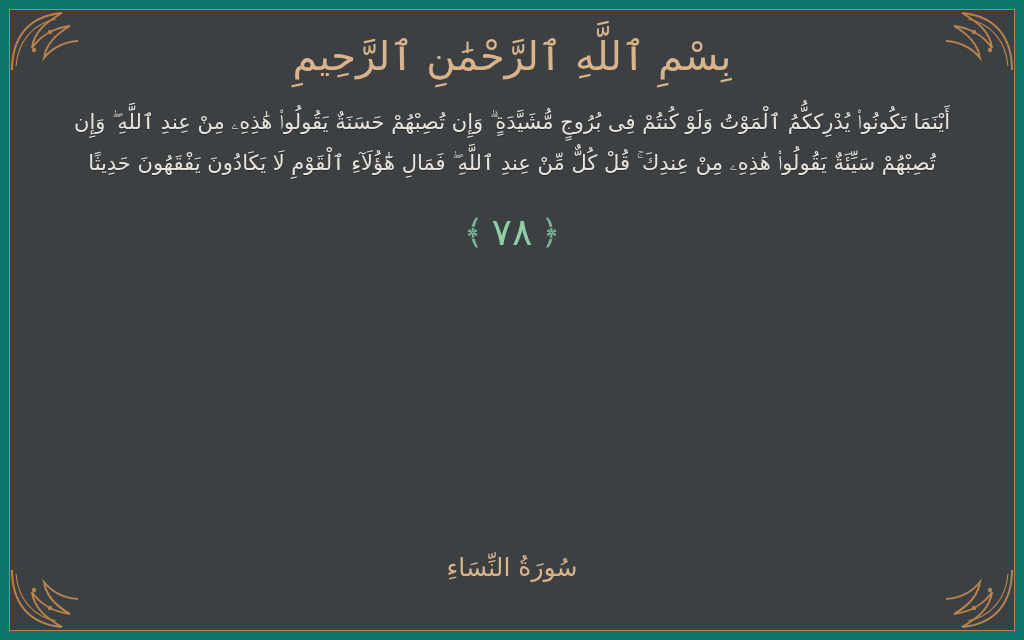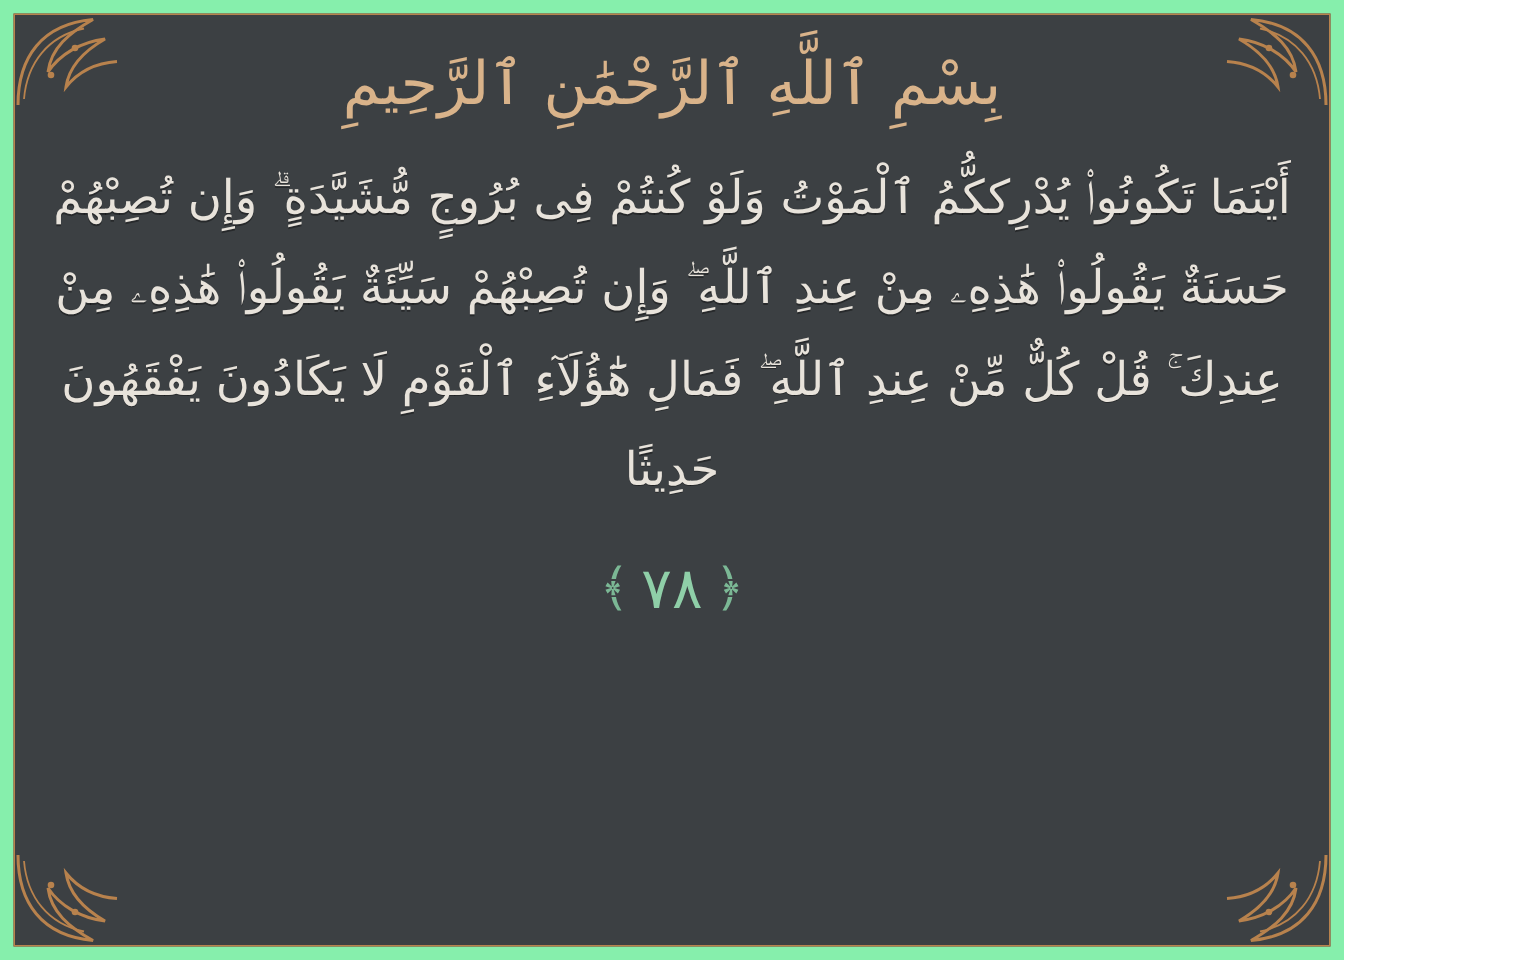--- a/index.html
+++ b/index.html
@@ -9,24 +9,24 @@
   }
   body {
     width: 1024px;
     height: 640px;
     overflow: hidden;
     font-family: "DejaVu Sans", sans-serif;
   }
 
   .frame {
     position: relative;
-    width: 896px;
+    width: 1024px;
     height: 640px;
     box-sizing: border-box;
-    background: #86efac;
+    background: #0f766e;
     padding: 9px;
   }
 
   .inner {
     position: relative;
     width: 100%;
     height: 100%;
     box-sizing: border-box;
     background: #3c4043;
     border: 1px solid #b8824d;
@@ -61,21 +61,21 @@
   }
 
   .ayah-wrap {
     width: 880px;
     margin-top: 26px;
     direction: rtl;
   }
 
   .ayah-text {
     color: #e8e3db;
-    font-size: 31px;
+    font-size: 21px;
     line-height: 1.95;
     text-align: center;
     direction: rtl;
     font-family: "DejaVu Sans", "Liberation Sans", sans-serif;
     text-shadow: 0 1px 0 rgba(0,0,0,.35);
   }
 
   .ayah-number {
     margin-top: 26px;
     display: flex;
@@ -155,15 +155,16 @@
     <div class="ayah-wrap">
       <div class="ayah-text">أَيْنَمَا تَكُونُوا۟ يُدْرِككُّمُ ٱلْمَوْتُ وَلَوْ كُنتُمْ فِى بُرُوجٍ مُّشَيَّدَةٍ ۗ وَإِن تُصِبْهُمْ حَسَنَةٌ يَقُولُوا۟ هَٰذِهِۦ مِنْ عِندِ ٱللَّهِ ۖ وَإِن تُصِبْهُمْ سَيِّئَةٌ يَقُولُوا۟ هَٰذِهِۦ مِنْ عِندِكَ ۚ قُلْ كُلٌّ مِّنْ عِندِ ٱللَّهِ ۖ فَمَالِ هَٰٓؤُلَآءِ ٱلْقَوْمِ لَا يَكَادُونَ يَفْقَهُونَ حَدِيثًا</div>
     </div>
 
     <div class="ayah-number">
       <span class="orn">﴿</span>
       <span class="num">٧٨</span>
       <span class="orn">﴾</span>
     </div>
 
+    <div class="surah-name">سُورَةُ النِّسَاءِ</div>
 
   </div>
 </div>
 
 </body></html>

